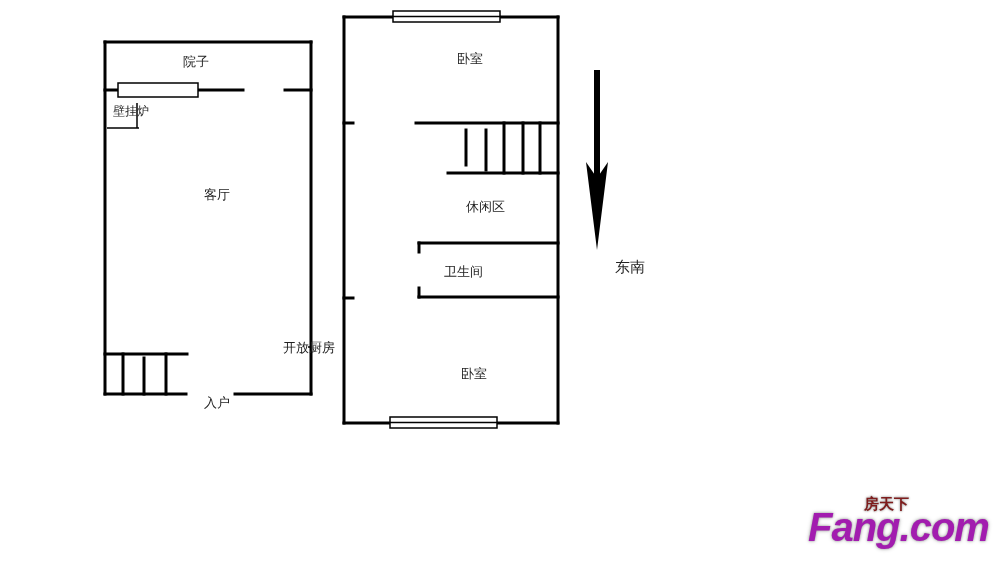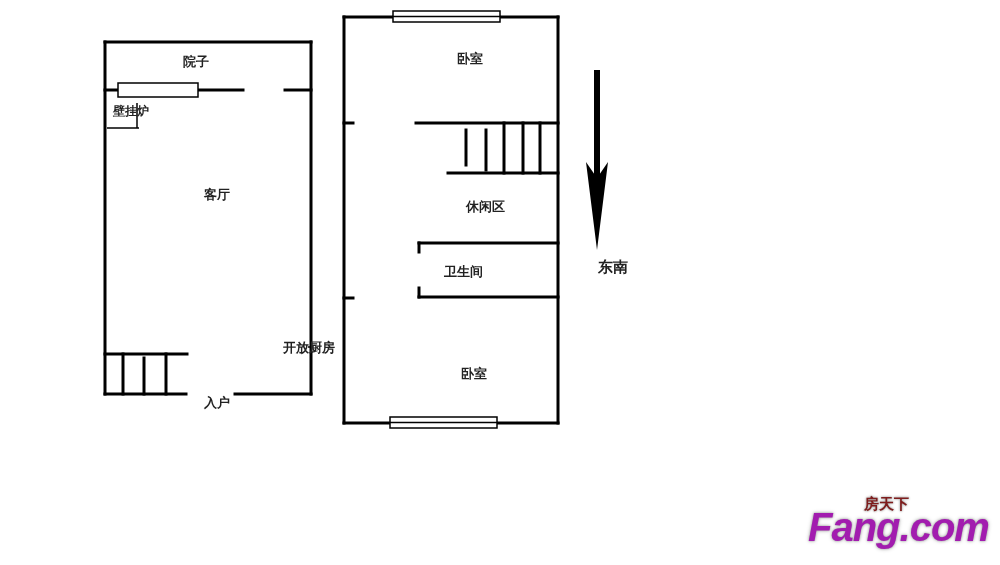--- a/index.html
+++ b/index.html
@@ -1,21 +1,21 @@
 <!DOCTYPE html>
 <html><head>
   <meta charset="utf-8">
   <style>
     html, body { margin: 0; padding: 0; background: #ffffff; }
     body { width: 1000px; height: 565px; position: relative; overflow: hidden; font-family: "DejaVu Sans", sans-serif; }
     #plan { position: absolute; left: 0; top: 0; width: 1000px; height: 565px; }
     .wall { stroke: #000; stroke-width: 3; fill: none; stroke-linecap: square; }
     .thin { stroke: #000; stroke-width: 1.5; fill: none; }
     .win { stroke: #000; stroke-width: 1.5; fill: #fff; }
-    .label { position: absolute; font-size: 13px; color: #222; white-space: nowrap; line-height: 1; font-weight: bold; }
+    .label { position: absolute; font-size: 13px; color: #222; white-space: nowrap; line-height: 1; }
     .label.small { font-size: 12px; }
     .label.dir { font-size: 15px; color: #222; }
     .watermark { position: absolute; left: 808px; top: 495px; width: 180px; height: 60px; }
     .wm-cn { position: absolute; left: 36px; top: 0px; font-size: 15px; font-weight: bold; color: #7f1d1d; text-shadow: 0 0 2px #999, 0 0 3px #bbb; margin-left: 20px; }
     .wm-en { position: absolute; left: 0px; top: 10px; font-size: 40px; font-weight: bold; font-style: italic; color: #a21caf; letter-spacing: -1px; text-shadow: 0 0 2px #999, 0 0 4px #bbb; font-family: "Liberation Sans", sans-serif; }
   </style>
 </head>
 <body>
 
 <svg id="plan" viewBox="0 0 1000 565" xmlns="http://www.w3.org/2000/svg">
@@ -90,18 +90,18 @@
 <span class="label small" style="left:113px; top:105px;">壁挂炉</span>
 <span class="label" style="left:204px; top:188px;">客厅</span>
 <span class="label" style="left:243px; top:341px;margin-left:40px;">开放厨房</span>
 <span class="label" style="left:204px; top:396px;">入户</span>
 
 <span class="label" style="left:457px; top:52px;">卧室</span>
 <span class="label" style="left:466px; top:200px;text-align:right;">休闲区</span>
 <span class="label" style="left:444px; top:265px;">卫生间</span>
 <span class="label" style="left:461px; top:367px;">卧室</span>
 
-<span class="label dir" style="left:598px; top:260px;">东南</span>
+<span class="label dir" style="left:615px; top:260px;">东南</span>
 
 <div class="watermark">
   <span class="wm-cn">房天下</span>
   <span class="wm-en">Fang.com</span>
 </div>
 
 </body></html>

